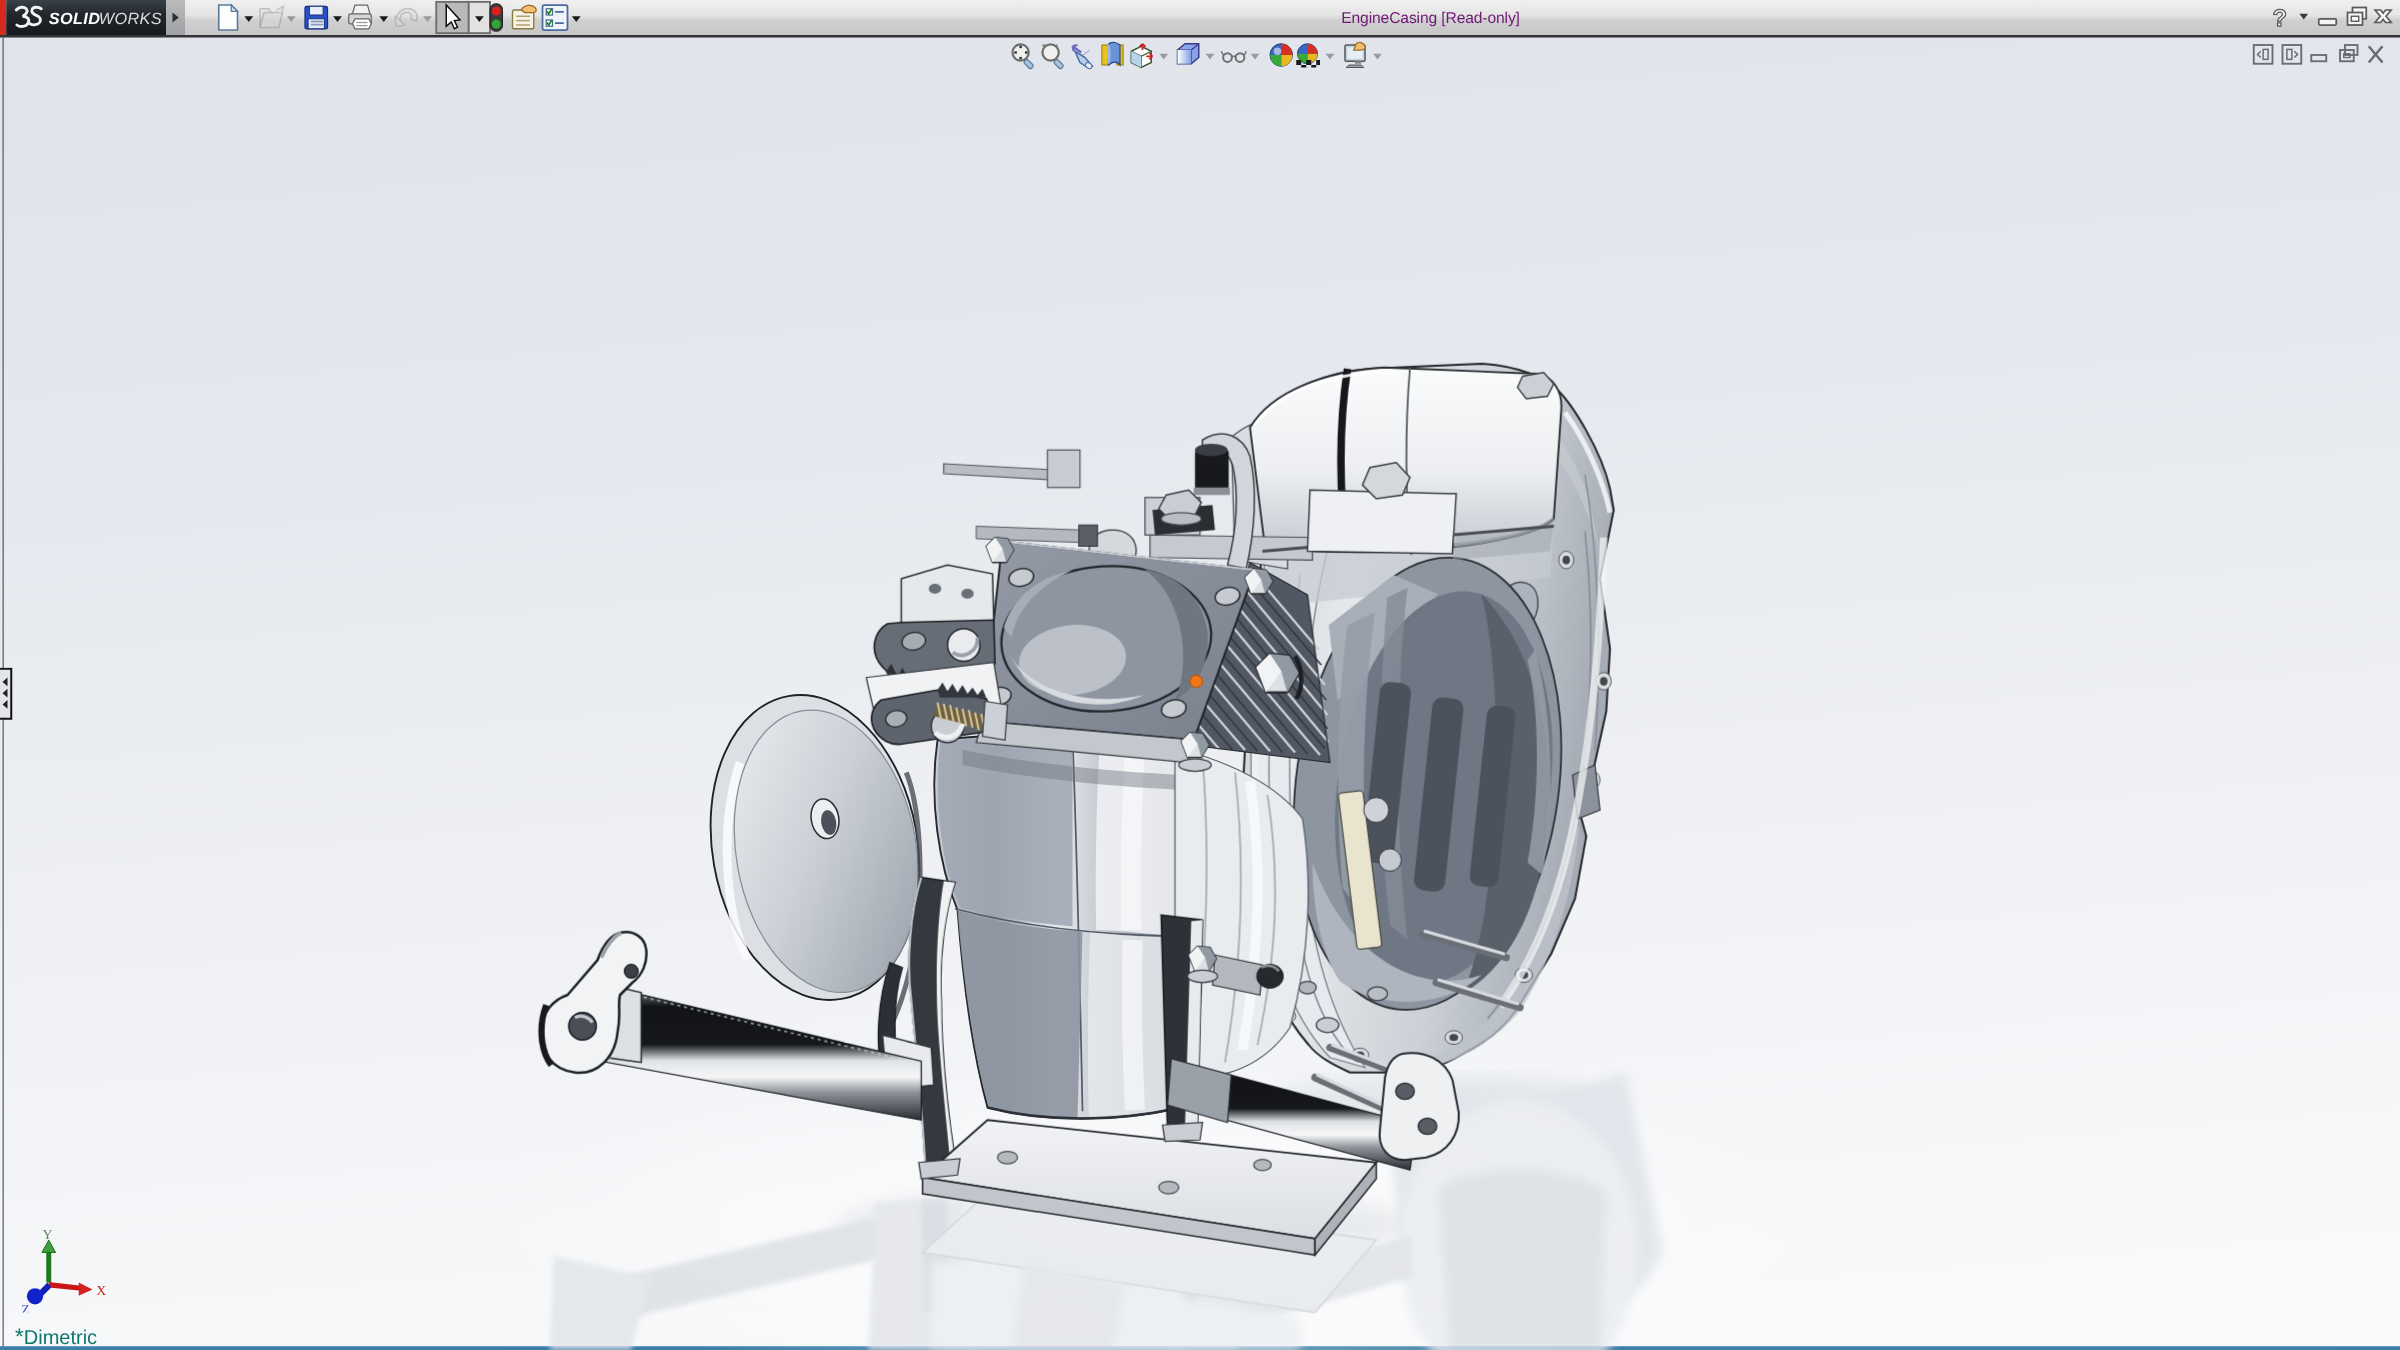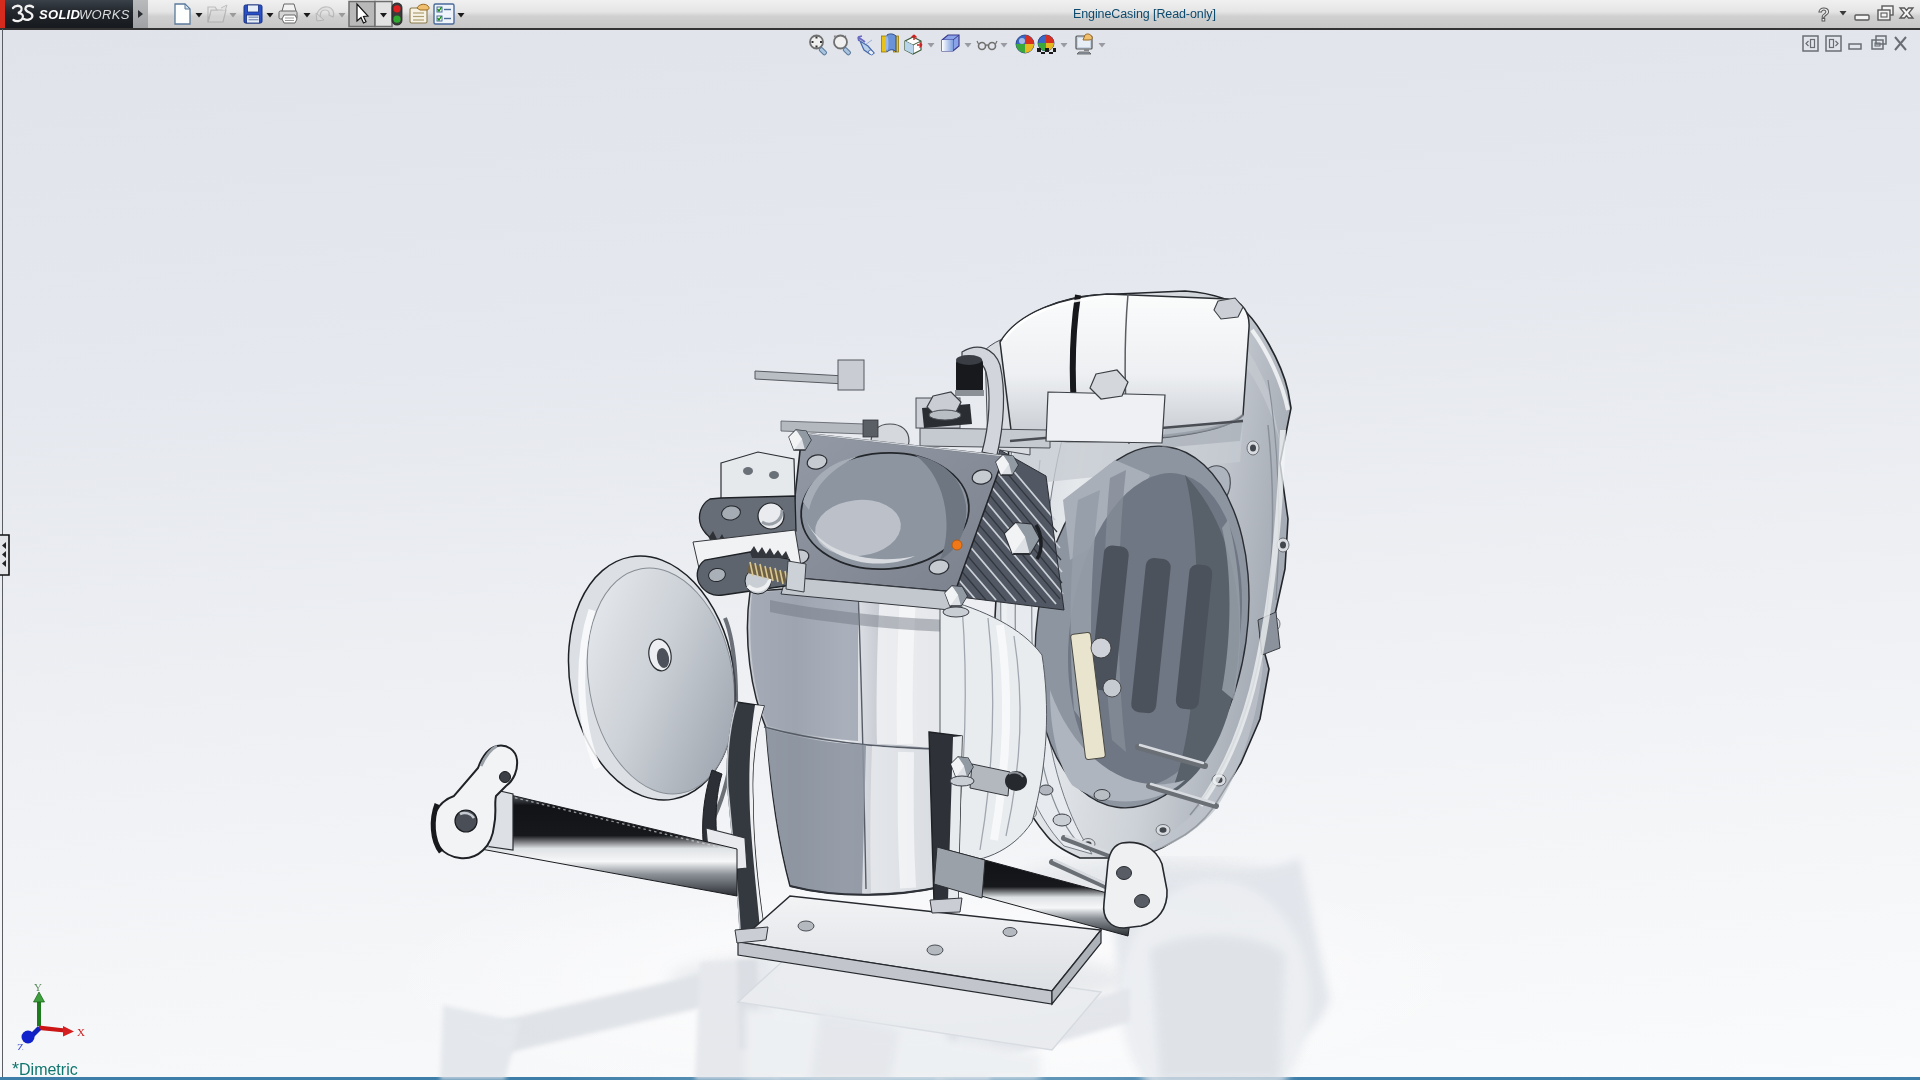--- a/index.html
+++ b/index.html
@@ -7,21 +7,21 @@
   #titlebar{position:absolute;left:0;top:0;width:1920px;height:28px;
     background:linear-gradient(#f0f0f0,#e5e5e5 42%,#d0d0d0 58%,#c7c7c7);
     border-bottom:2px solid #333;}
   #redstripe{position:absolute;left:0;top:0;width:5px;height:28px;background:#d42b1e;}
   #logoblock{position:absolute;left:5px;top:0;width:128px;height:28px;
     background:linear-gradient(#3a4149,#23282e 40%,#16191d);}
   #logoext{position:absolute;left:133px;top:0;width:15px;height:28px;
     background:linear-gradient(#b9babc,#9fa1a4);}
   #logoext:after{content:"";position:absolute;left:5px;top:10px;
     border-left:5px solid #2a2d31;border-top:4px solid transparent;border-bottom:4px solid transparent;}
-  .ttl{position:absolute;top:7px;font-size:12.5px;color:#0c4a6e;letter-spacing:-0.1px;}
+  .ttl{position:absolute;top:7px;font-size:12.5px;color:#701a75;letter-spacing:-0.1px;}
   #viewport{position:absolute;left:0;top:29px;width:1920px;height:1051px;
     background:linear-gradient(175deg,#e0e3ea 0%,#e5e8ee 30%,#edeff3 55%,#f5f6f8 80%,#fafbfc 100%);}
   #vpborder{position:absolute;left:2px;top:29px;width:1px;height:1051px;background:#5a5e63;}
   #btmline{position:absolute;left:0;top:1077px;width:1920px;height:3px;background:#3d7ea8;}
   svg{position:absolute;}
 </style>
 </head>
 <body>
 <div id="viewport"></div>
 <div id="titlebar"></div>

